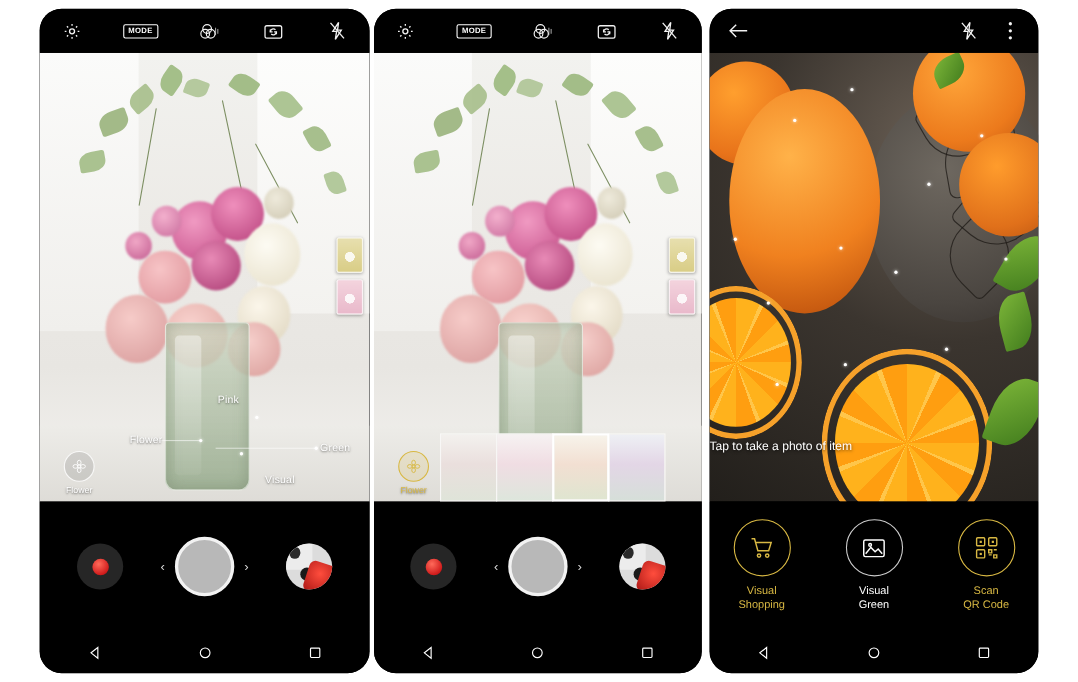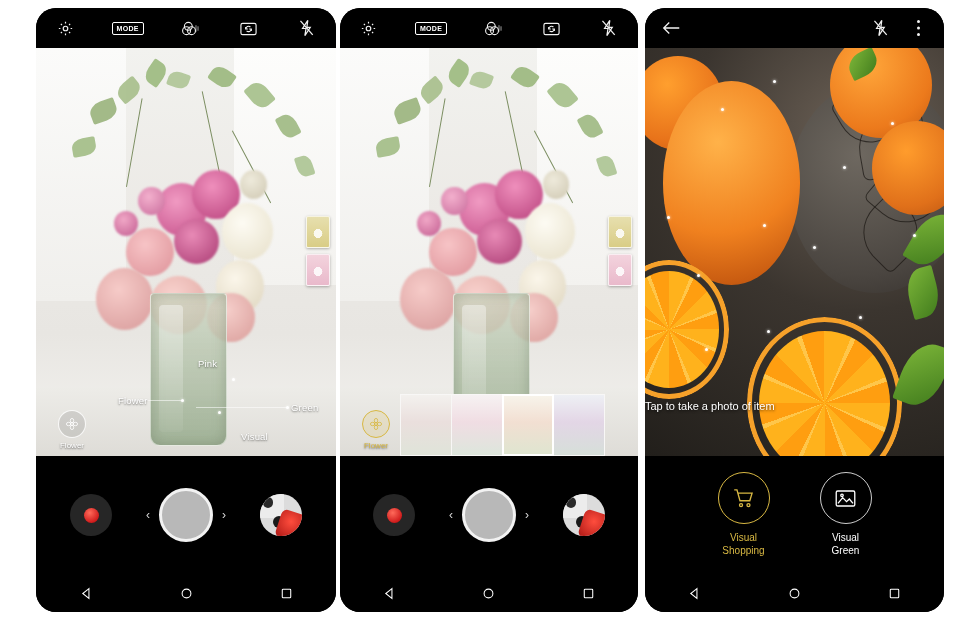--- a/index.html
+++ b/index.html
@@ -518,20 +518,37 @@
             <path d="M4.4 17.6 9.8 11l4.4 4.6 3.2-3 4.2 5"></path>
             <circle cx="9" cy="8.4" r="1.4"></circle>
           </svg>
         </div>
         <div class="lab">
           <span>Visual</span><br>
           <span>Green</span>
         </div>
       </div>
 
+      <div class="action gold">
+        <div class="circ">
+          <svg width="22" height="22" viewBox="0 0 24 24" fill="none" stroke="#d8b843" stroke-width="1.4">
+            <rect x="2" y="2" width="8" height="8" rx="1"></rect>
+              <rect x="5" y="5" width="2.2" height="2.2" fill="#d8b843" stroke="none"></rect>
+            <rect x="14" y="2" width="8" height="8" rx="1"></rect>
+              <rect x="17" y="5" width="2.2" height="2.2" fill="#d8b843" stroke="none"></rect>
+            <rect x="2" y="14" width="8" height="8" rx="1"></rect>
+              <rect x="5" y="17" width="2.2" height="2.2" fill="#d8b843" stroke="none"></rect>
+            <path d="M14 14h3v3h-3zM19 14h3M14 19h3M19 19h3v3h-3z"></path>
+          </svg>
+        </div>
+        <div class="lab">
+          <span>Scan</span><br>
+          <span>QR Code</span>
+        </div>
+      </div>
     </div>
 
     <div class="navbar">
       <div class="nb">
         <svg width="13" height="13" viewBox="0 0 16 16" fill="none" stroke="#fff" stroke-width="1.3">
             <path d="M11 2 3.4 8 11 14z"></path>
           </svg>
       </div>
       <div class="nb">
         <svg width="13" height="13" viewBox="0 0 16 16" fill="none" stroke="#fff" stroke-width="1.3">

